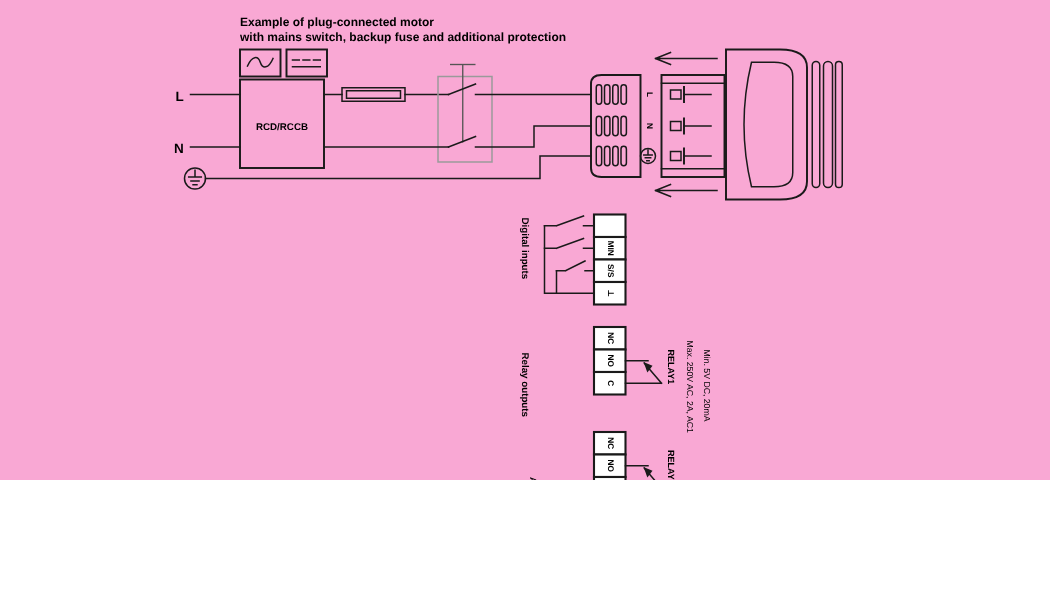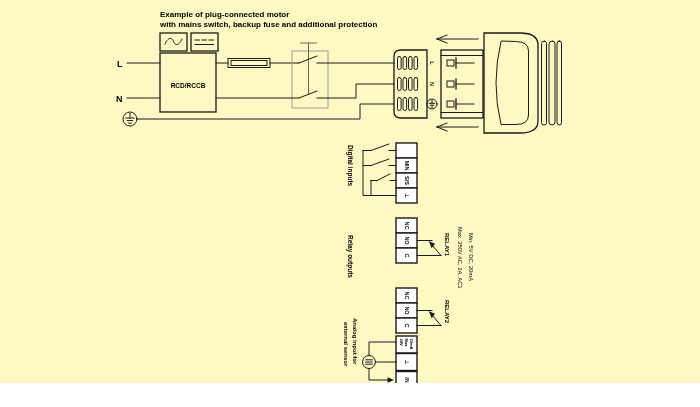--- a/index.html
+++ b/index.html
@@ -1,16 +1,16 @@
 <!DOCTYPE html>
 <html><head>
 <meta charset="utf-8">
 <style>
   html,body{margin:0;padding:0;background:#ffffff;}
-  .stage{width:700px;height:383px;position:relative;background:#fef9c3;overflow:hidden;}
+  .stage{width:700px;height:320px;position:relative;background:#f9a8d4;overflow:hidden;}
   svg{display:block;}
   .ln{stroke:#1a1a1a;fill:none;stroke-width:1;stroke-linecap:square;}
   .ln2{stroke:#1a1a1a;fill:none;stroke-width:1.3;stroke-linecap:square;}
   .lnbx{stroke:#1a1a1a;fill:#ffffff;stroke-width:1.4;}
   .lngr{stroke:#9a9a9a;fill:none;stroke-width:1;}
   .lnac{stroke:#555555;fill:none;stroke-width:0.9;}
   .fillk{fill:#1a1a1a;stroke:none;}
   text{fill:#000000;stroke:none;font-family:"Liberation Sans","DejaVu Sans",sans-serif;}
   .t-title{font-size:8px;font-weight:bold;}
   .t-big{font-size:9px;font-weight:bold;}

